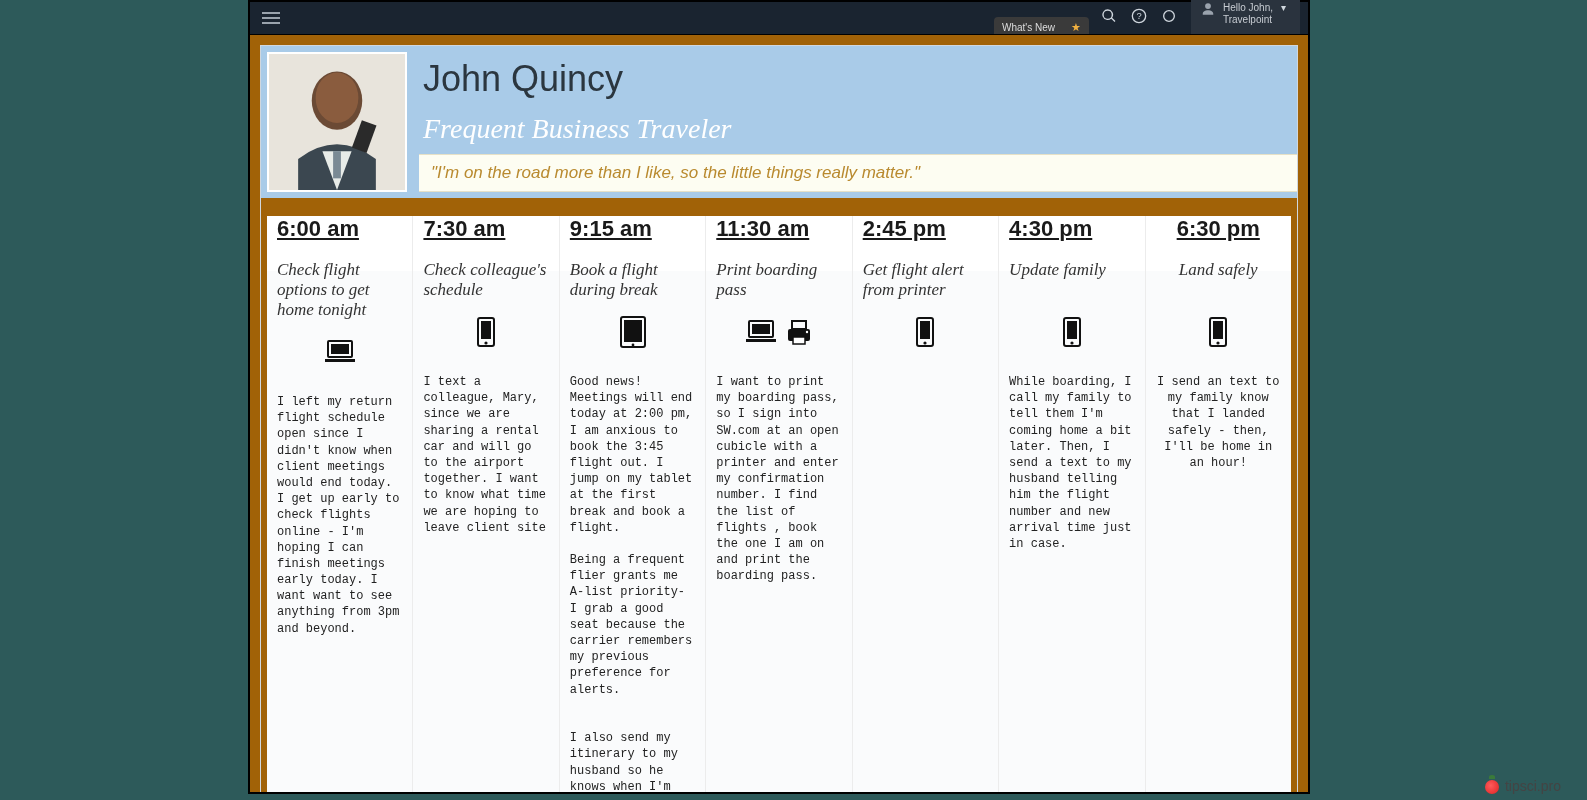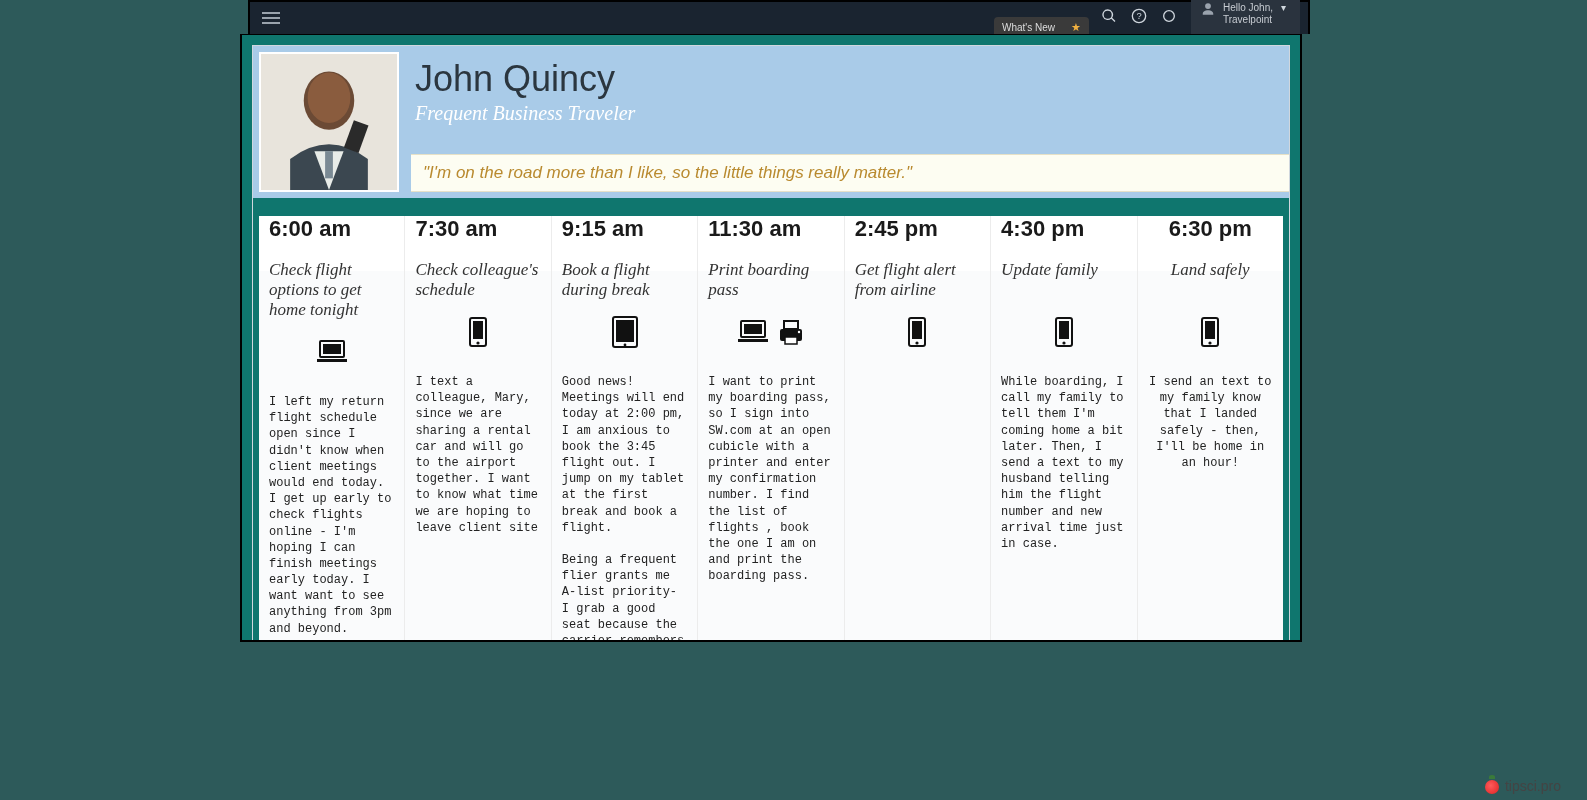--- a/index.html
+++ b/index.html
@@ -51,24 +51,24 @@
     padding: 4px 14px 12px 10px;
     display: flex; align-items: flex-start; gap: 8px;
     font-size: 10px; line-height: 1.2;
     color: #c7ccd2;
   }
   .user-box .caret { font-size:10px; color:#cfd6dd; }
   .user-icon { width:14px; height:14px; fill:#9aa3ad; }
   
   .doc {
     position: absolute;
-    top: 34px; left: 240px;
+    top: 34px; left: 248px;
     width: 1062px;
-    height: 608px;
-    background: #0f766e;
+    height: 760px;
+    background: #a16207;
     border: 2px solid #000;
     border-top: 1px solid #000;
     overflow: hidden;
   }
   .inner {
     margin: 10px;
     border: 1px solid #d0d7de;
   }
   
   .persona-header {
@@ -91,23 +91,23 @@
   .avatar-svg { width:100%; height:100%; display:block; }
   .persona-text { padding-top: 12px; flex:1; }
   .persona-name {
     font-family: "Trebuchet MS", sans-serif;
     font-size: 36px; font-weight: 400;
     color: #2b363f;
   }
   .persona-role {
     font-family: Georgia, "Times New Roman", serif;
     font-style: italic;
-    font-size: 20px;
+    font-size: 28px;
     color: #fff;
-    margin-top: 2px;
+    margin-top: 13px;
   }
   .quote-band {
     position: absolute;
     left: 158px; right: 0;
     bottom: 6px;
     background: #fdfdf2;
     padding: 8px 12px;
     border-top: 1px solid #e6e1c7;
     border-bottom: 1px solid #e6e1c7;
   }
@@ -130,20 +130,21 @@
     background: linear-gradient(to bottom, #fff 0, #fff 55px, #fafbfc 55px, #fafbfc 100%);
     min-width: 0;
   }
   .col:last-child { border-right: none; text-align: center; }
   .time {
     font-family: "Trebuchet MS", sans-serif;
     font-weight: 700;
     font-size: 22px;
     color: #1a1a1a;
     margin-bottom: 18px;
+    text-decoration: underline;
   }
   .activity {
     font-family: Georgia, serif;
     font-style: italic;
     font-size: 17px;
     color: #333;
     min-height: 40px;
     margin-bottom: 14px;
   }
   .device-row {
@@ -302,21 +303,21 @@
                 <rect x="4" y="10" width="22" height="12" rx="2" fill="#111"></rect>
                 <rect x="8" y="2" width="14" height="8" fill="none" stroke="#111" stroke-width="2"></rect>
                 <rect x="9" y="18" width="12" height="7" fill="#fff" stroke="#111" stroke-width="1.5"></rect>
                 <circle cx="23" cy="13" r="1.2" fill="#fff"></circle>
               </svg></span>
           </div>
           <div class="story">I want to print my boarding pass, so I sign into SW.com at an open cubicle with a printer and enter my confirmation number. I find the list of flights , book the one I am on and print the boarding pass.</div>
         </div>
         <div class="col">
           <div class="time">2:45 pm</div>
-          <div class="activity">Get flight alert from airline</div>
+          <div class="activity">Get flight alert from printer</div>
           <div class="device-row">
             <span><svg width="18" height="30" viewBox="0 0 18 30">
                 <rect x="1" y="1" width="16" height="28" rx="2" fill="none" stroke="#111" stroke-width="2"></rect>
                 <rect x="4" y="4" width="10" height="18" fill="#111"></rect>
                 <circle cx="9" cy="26" r="1.6" fill="#111"></circle>
               </svg></span>
           </div>
         </div>
         <div class="col">
           <div class="time">4:30 pm</div>

